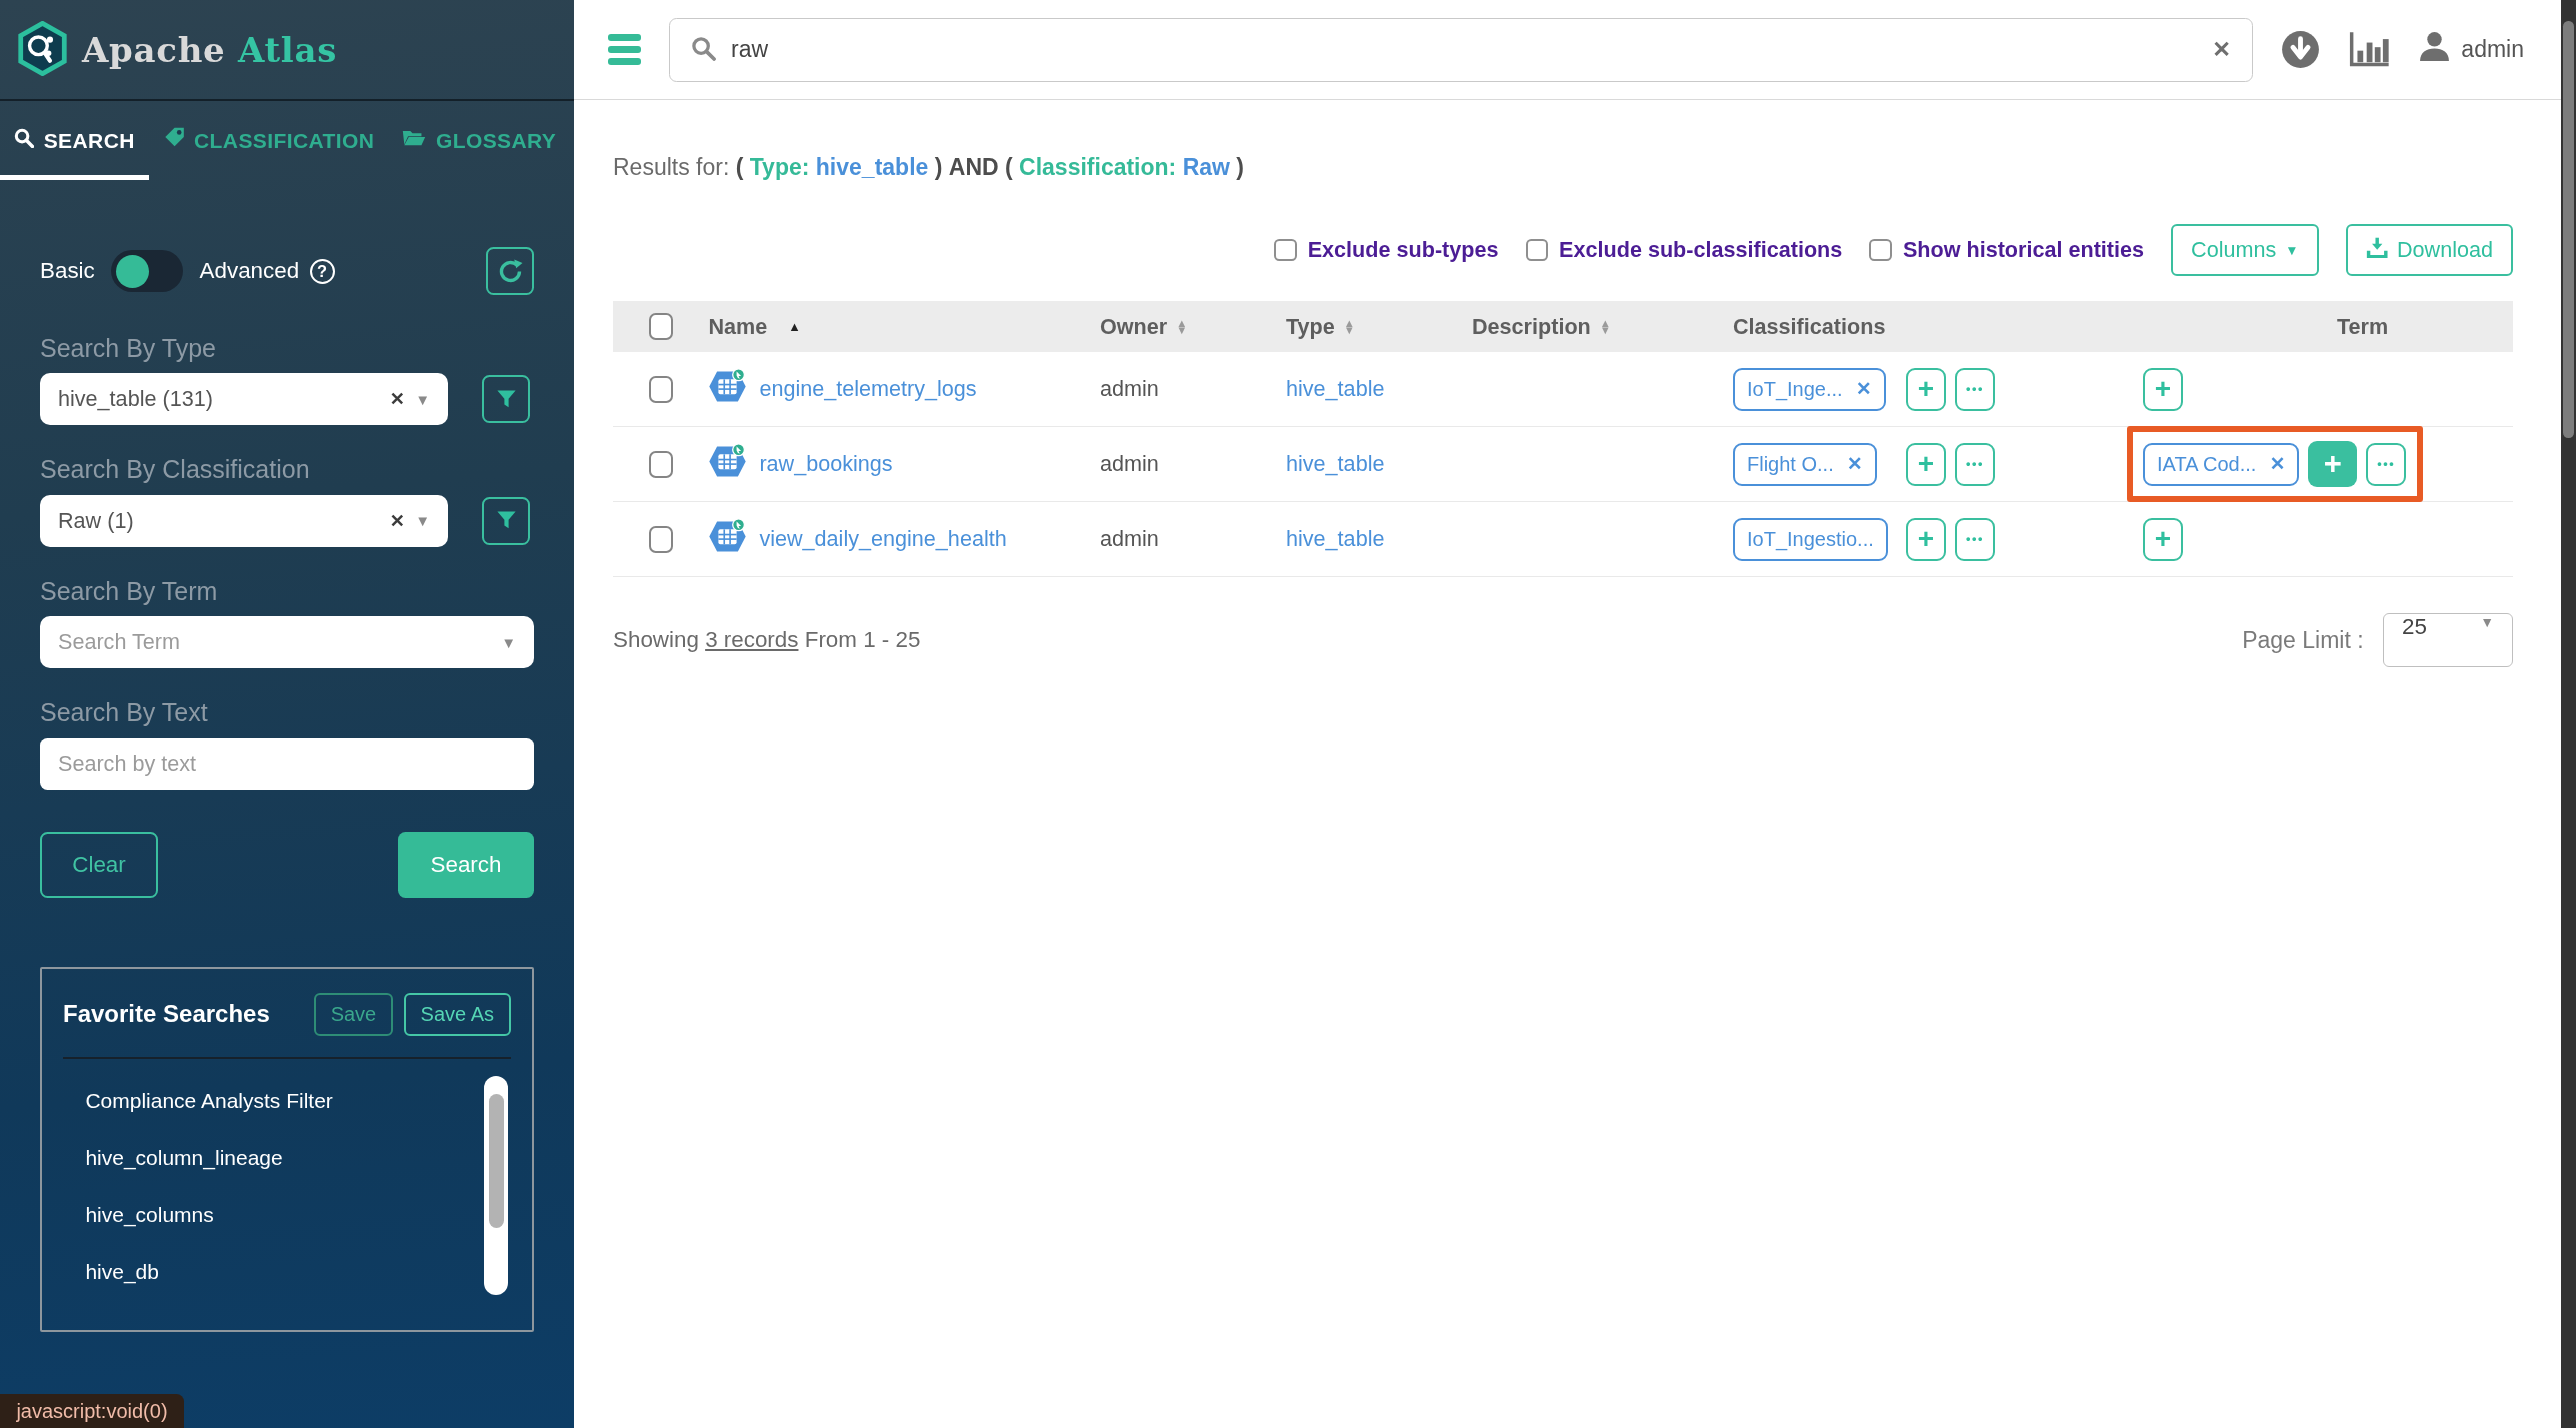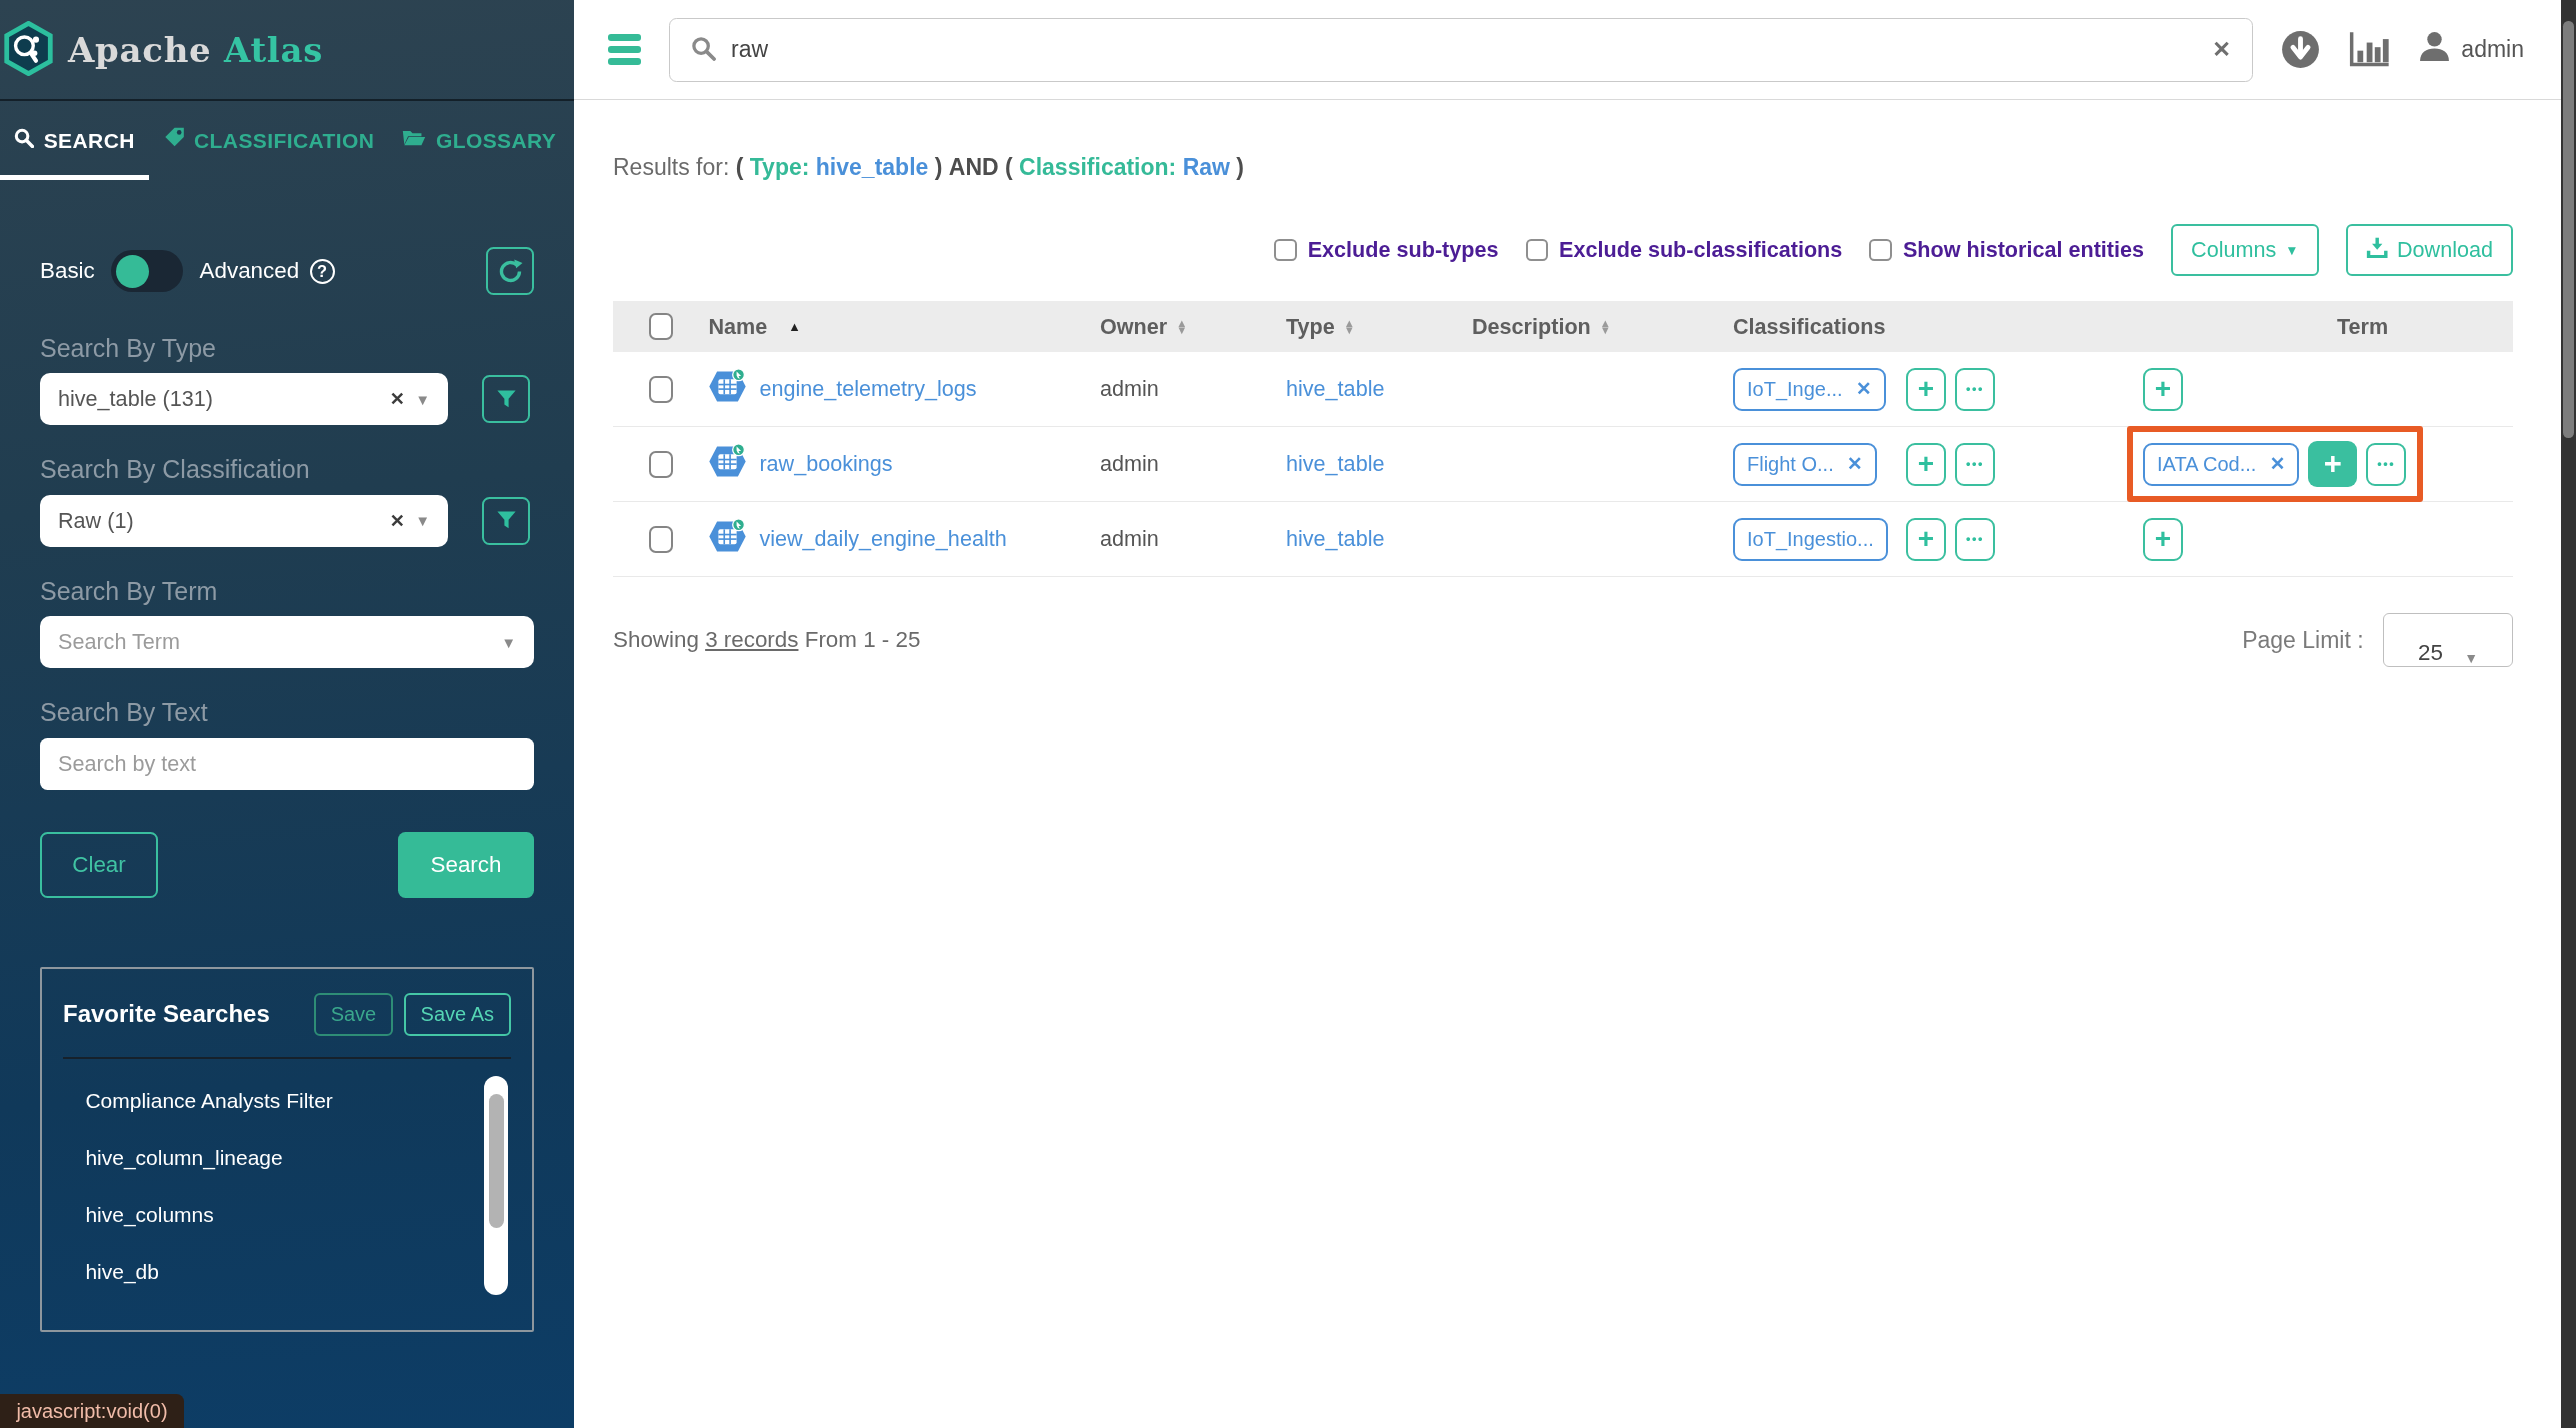--- a/index.html
+++ b/index.html
@@ -7,21 +7,21 @@
   body {
     font-family:"Liberation Sans", sans-serif;
     background:#fff; position:relative; overflow:hidden;
   }
   
   .sidebar{
     position:absolute; left:0; top:0; bottom:0; width:574px;
     background:linear-gradient(175deg,#2d4351 0%,#203d50 35%,#10395a 75%,#0d3d66 100%);
     z-index:5;
   }
-  .logo-row{ height:99px; display:flex; align-items:center; padding-left:4px; gap:15px;}
+  .logo-row{ height:99px; display:flex; align-items:center; padding-left:18px; gap:15px;}
   .logo-text{ font-family:"DejaVu Serif", serif; font-weight:bold; font-size:34px; color:#d9d9d9; letter-spacing:0.7px; white-space:nowrap;}
   .logo-text .teal{ color:#35c4a3; }
   .tabs{ height:81px; border-top:2.2px solid rgba(5,10,15,.6); display:flex; align-items:stretch; }
   .tab{ display:flex; align-items:center; gap:9.7px; padding:0 14px; font-size:21px; font-weight:bold;
         color:#2fae8f; letter-spacing:0.4px; position:relative; cursor:pointer; white-space:nowrap;}
   .tab.active{ color:#fff; }
   .tab.active::after{ content:""; position:absolute; left:0; right:0; bottom:0; height:5.2px; background:#fff; }
   .side-body{ padding:0 40px; }
   .mode-row{ margin-top:58px; height:66px; display:flex; align-items:center; color:#fff; font-size:22.4px; }
   .toggle{ width:72px; height:42px; border-radius:22.4px; background:#1a2734; position:relative; margin:0 16.4px; cursor:pointer;}
@@ -121,21 +121,21 @@
   .sbtn{ height:46px; width:49px; border:none; border-radius:9px; background:#3abf9f; color:#fff;
          display:inline-flex; align-items:center; justify-content:center; font-size:31px; font-weight:bold;
          cursor:pointer; position:relative; flex:none; line-height:0;}
   .orange-box{ display:flex; align-items:center; gap:9px; border:6px solid #e85b25; border-radius:3px;
                padding:9px 10.4px; margin-left:-16.4px; background:transparent;}
   .tfoot{ margin-top:36px; width:1900px; display:flex; align-items:center; }
   .showing{ font-size:22.4px; color:#6a6a6a; }
   .showing .u{ text-decoration:underline; cursor:pointer;}
   .pagelimit{ margin-left:auto; display:flex; align-items:center; gap:19.4px; font-size:23px; color:#7a7a7a;}
   .pl-select{ width:130px; height:54px; border:1.5px solid #bfbfbf; border-radius:6px; display:flex;
-              align-items:flex-end; padding:0 34px; color:#444; font-size:22.4px; cursor:pointer; background:#fff;}
+              align-items:flex-start; padding:0 18px; color:#444; font-size:22.4px; cursor:pointer; background:#fff;}
   .pl-select .caret{ margin-left:auto; font-size:14px; color:#8a8a8a;}
   
   .vscroll{ position:absolute; right:0; top:0; bottom:0; width:15px; background:#333; z-index:10;}
   .vscroll .thumb{ position:absolute; left:2.2px; top:21px; width:10.4px; height:417px; border-radius:5.2px; background:#7d7d7d;}
 </style>
 </head>
 <body>
 
 <div class="sidebar">
   <div class="logo-row">

